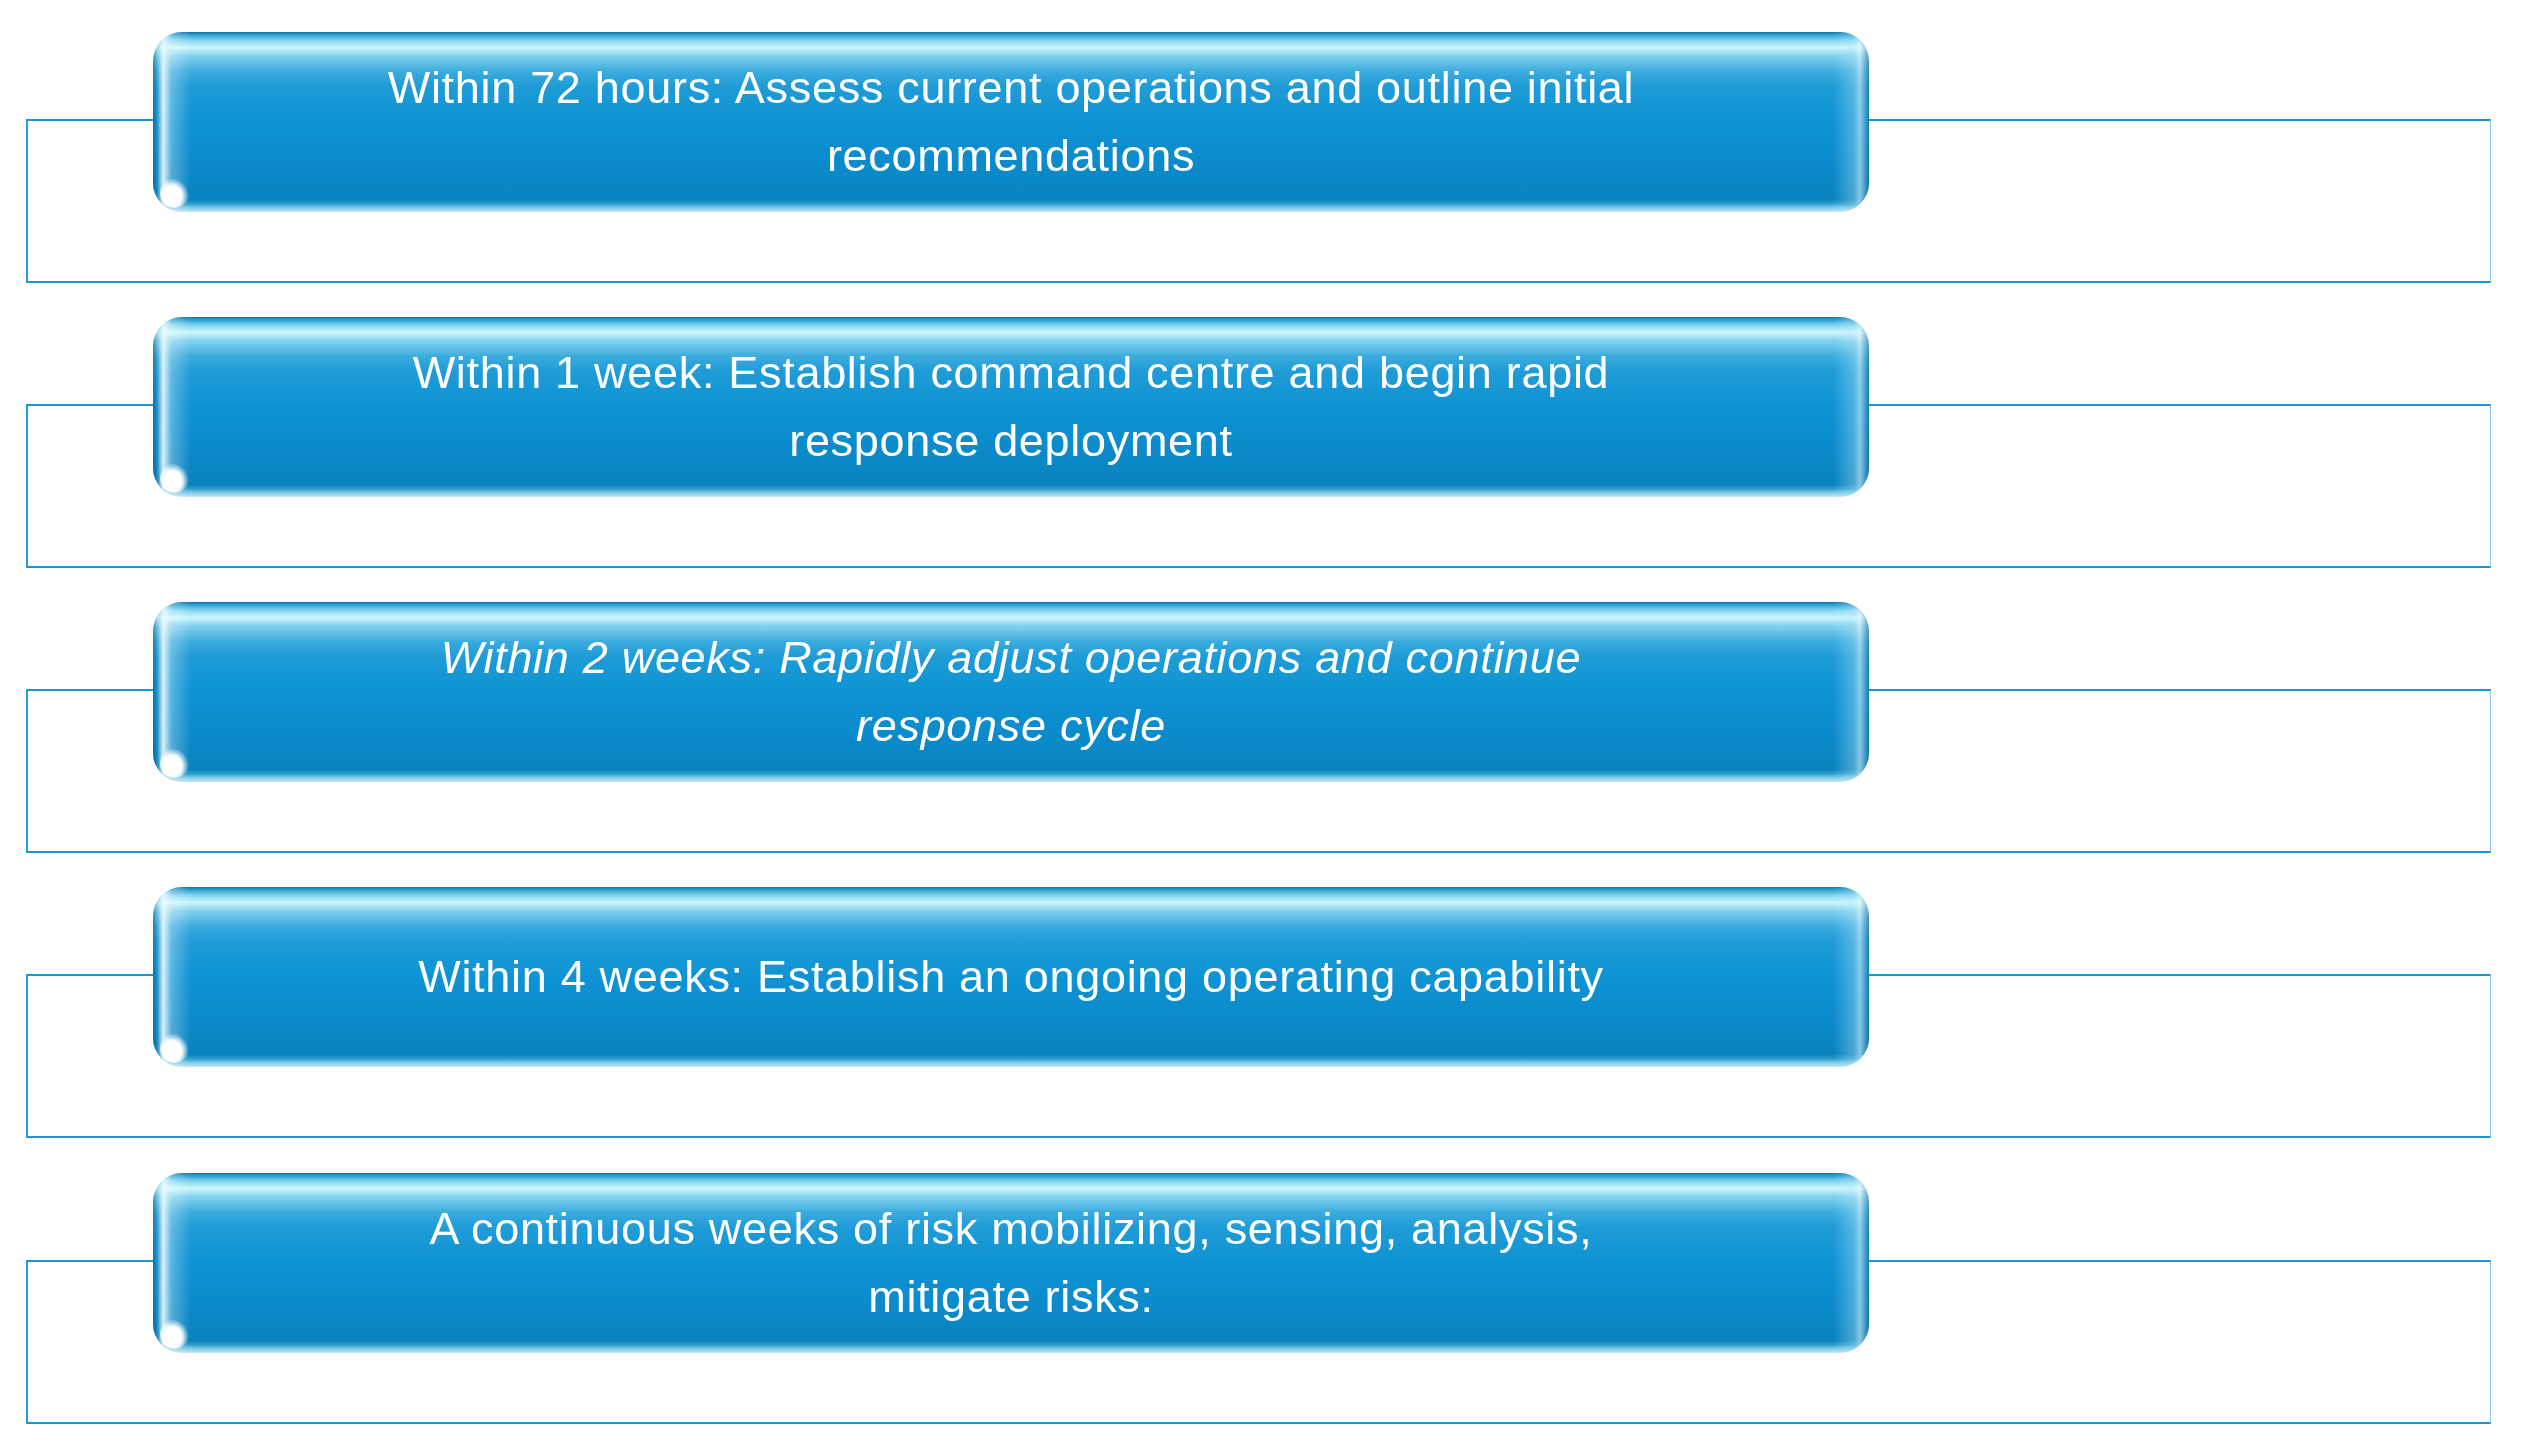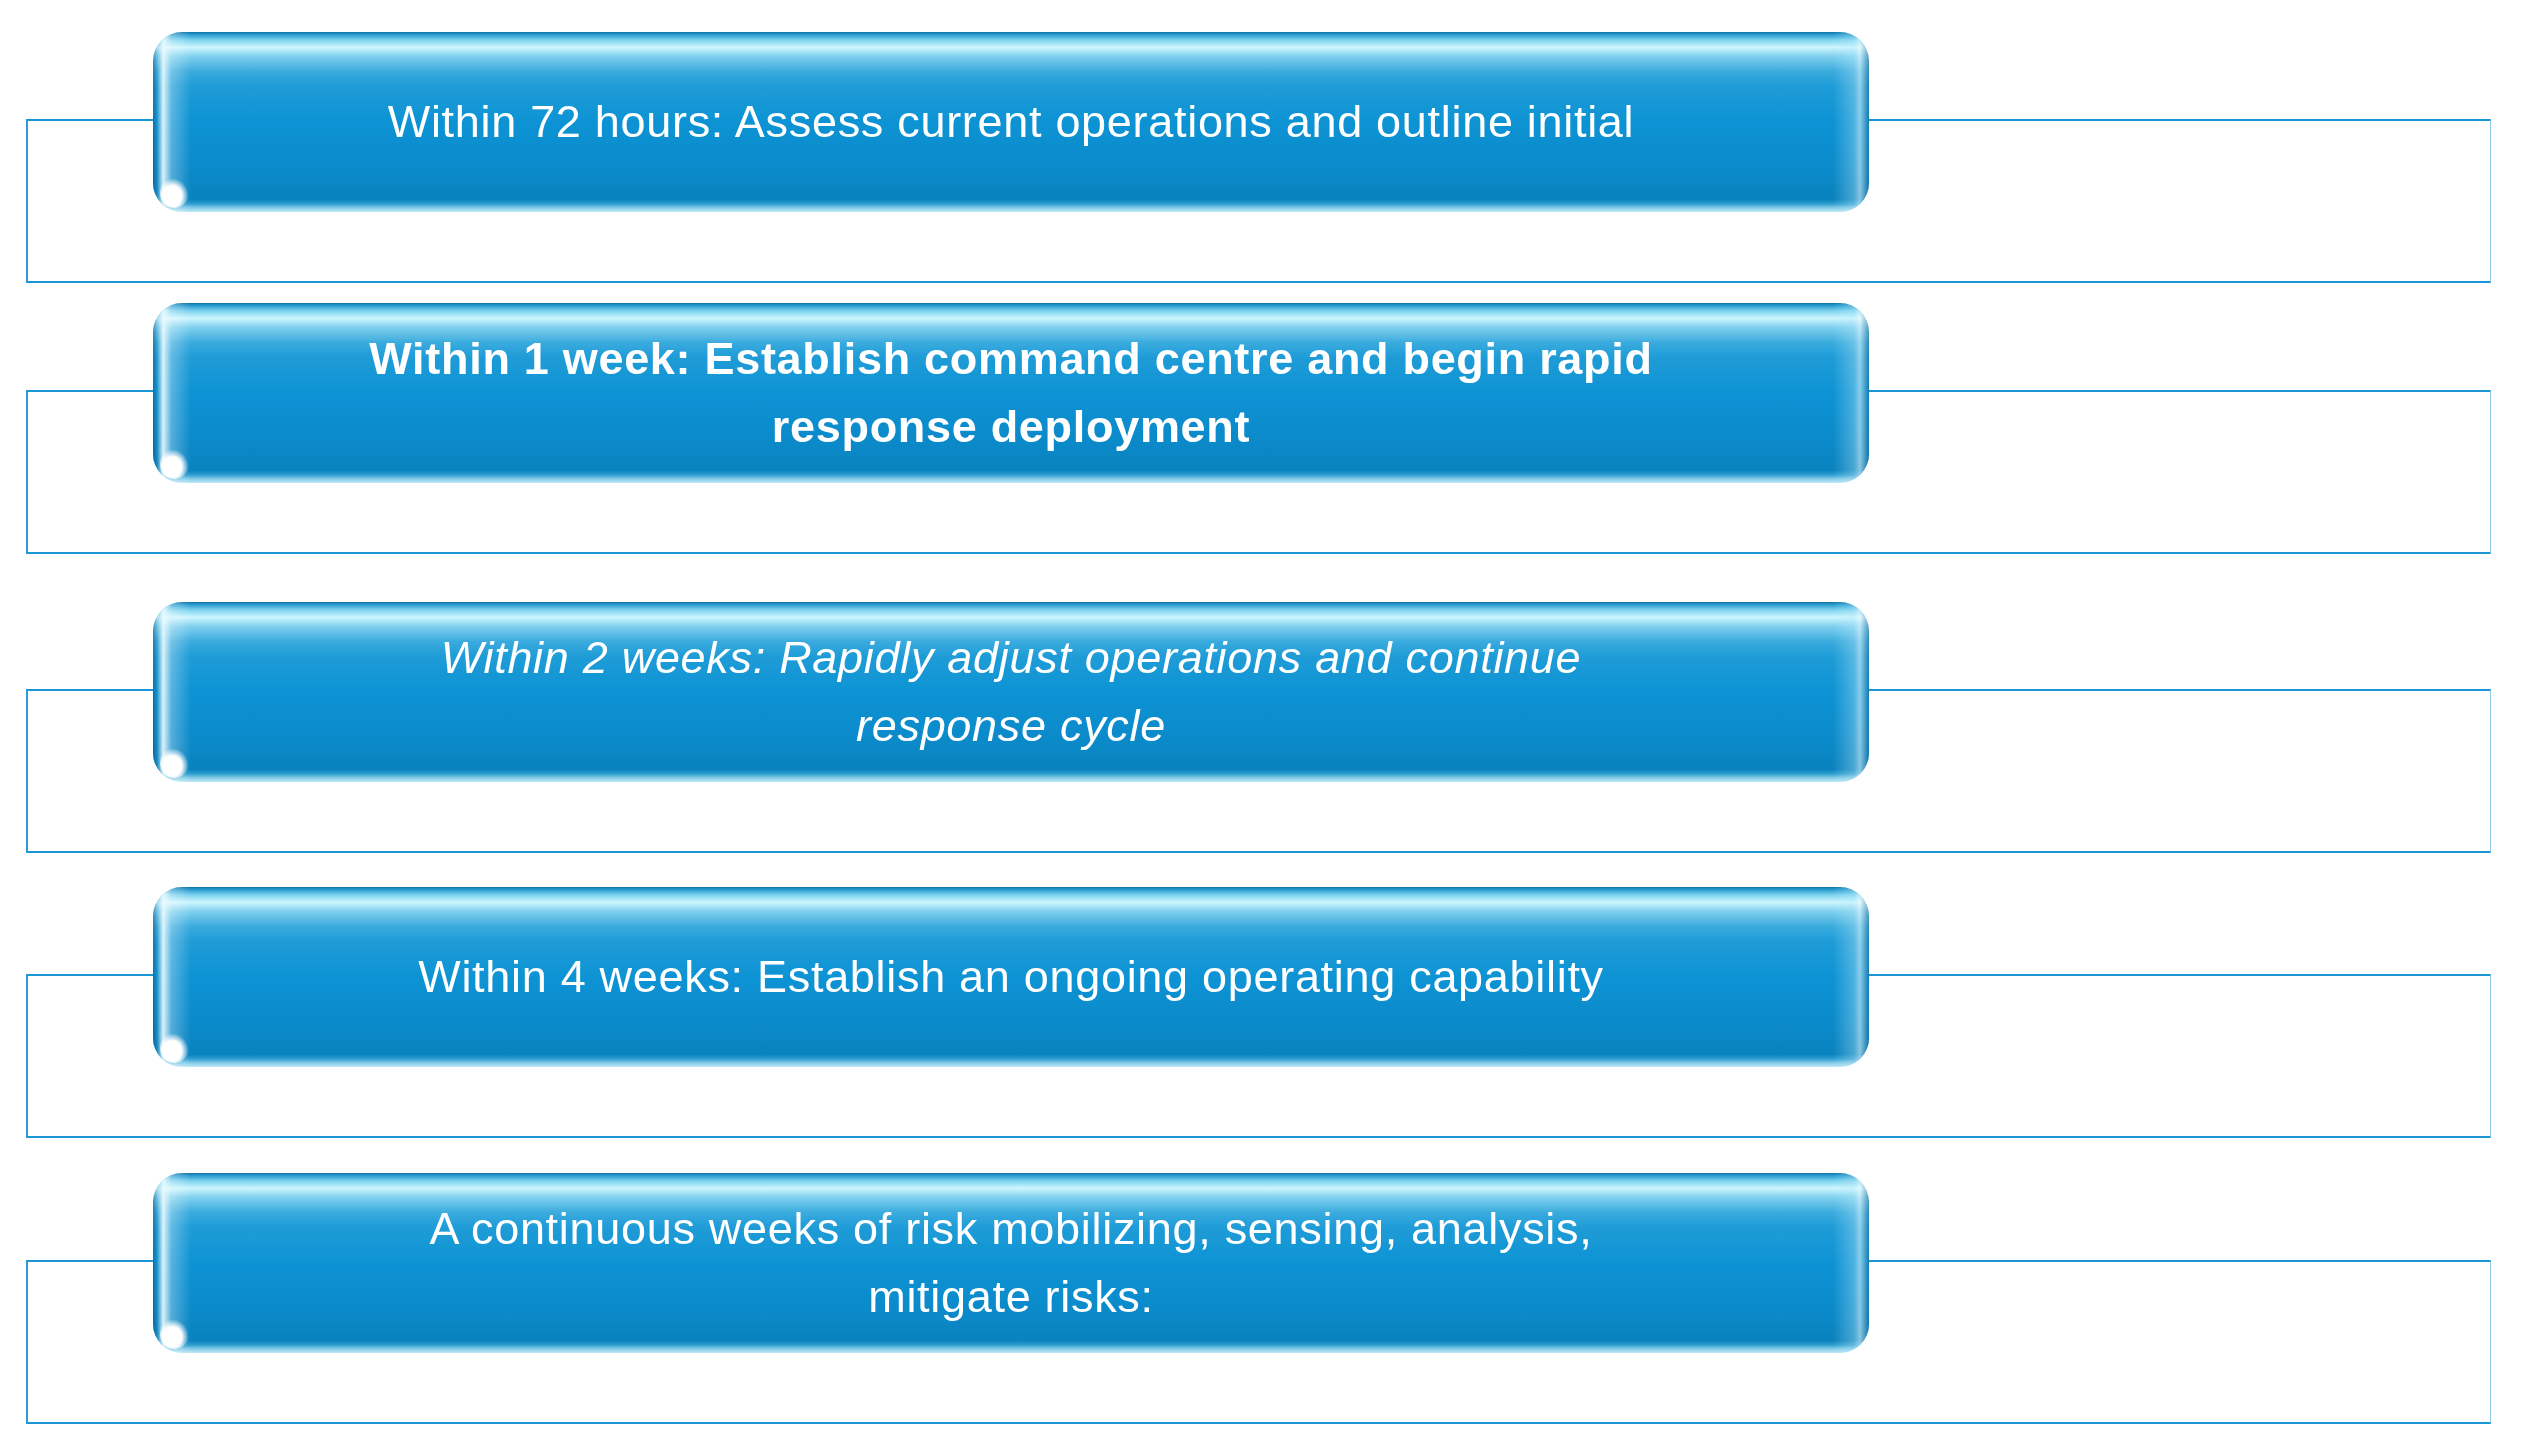--- a/index.html
+++ b/index.html
@@ -15,21 +15,21 @@
     font-family: "Liberation Sans", sans-serif;
     overflow: hidden;
   }
   .row {
     position: absolute;
     left: 0;
     width: 2525px;
     height: 287px;
   }
   .row.r1 { top: 32px; }
-  .row.r2 { top: 303px; font-weight: bold; }
+  .row.r2 { top: 317px; }
   .row.r3 { top: 602px; font-style: italic; }
   .row.r4 { top: 887px; padding-left: 20px; }
   .row.r5 { top: 1173px; }
 
   
   .connector {
     position: absolute;
     left: 26px;
     top: 87px;
     width: 2465px;
@@ -116,20 +116,21 @@
 </style>
 </head>
 <body>
 
 <div class="canvas">
 
   <div class="row r1">
     <div class="connector"></div>
     <div class="banner">
       <div class="line">Within 72 hours: Assess current operations and outline initial</div>
+      <div class="line">recommendations</div>
     </div>
   </div>
 
   <div class="row r2">
     <div class="connector"></div>
     <div class="banner">
       <div class="line">Within 1 week: Establish command centre and begin rapid</div>
       <div class="line">response deployment</div>
     </div>
   </div>

